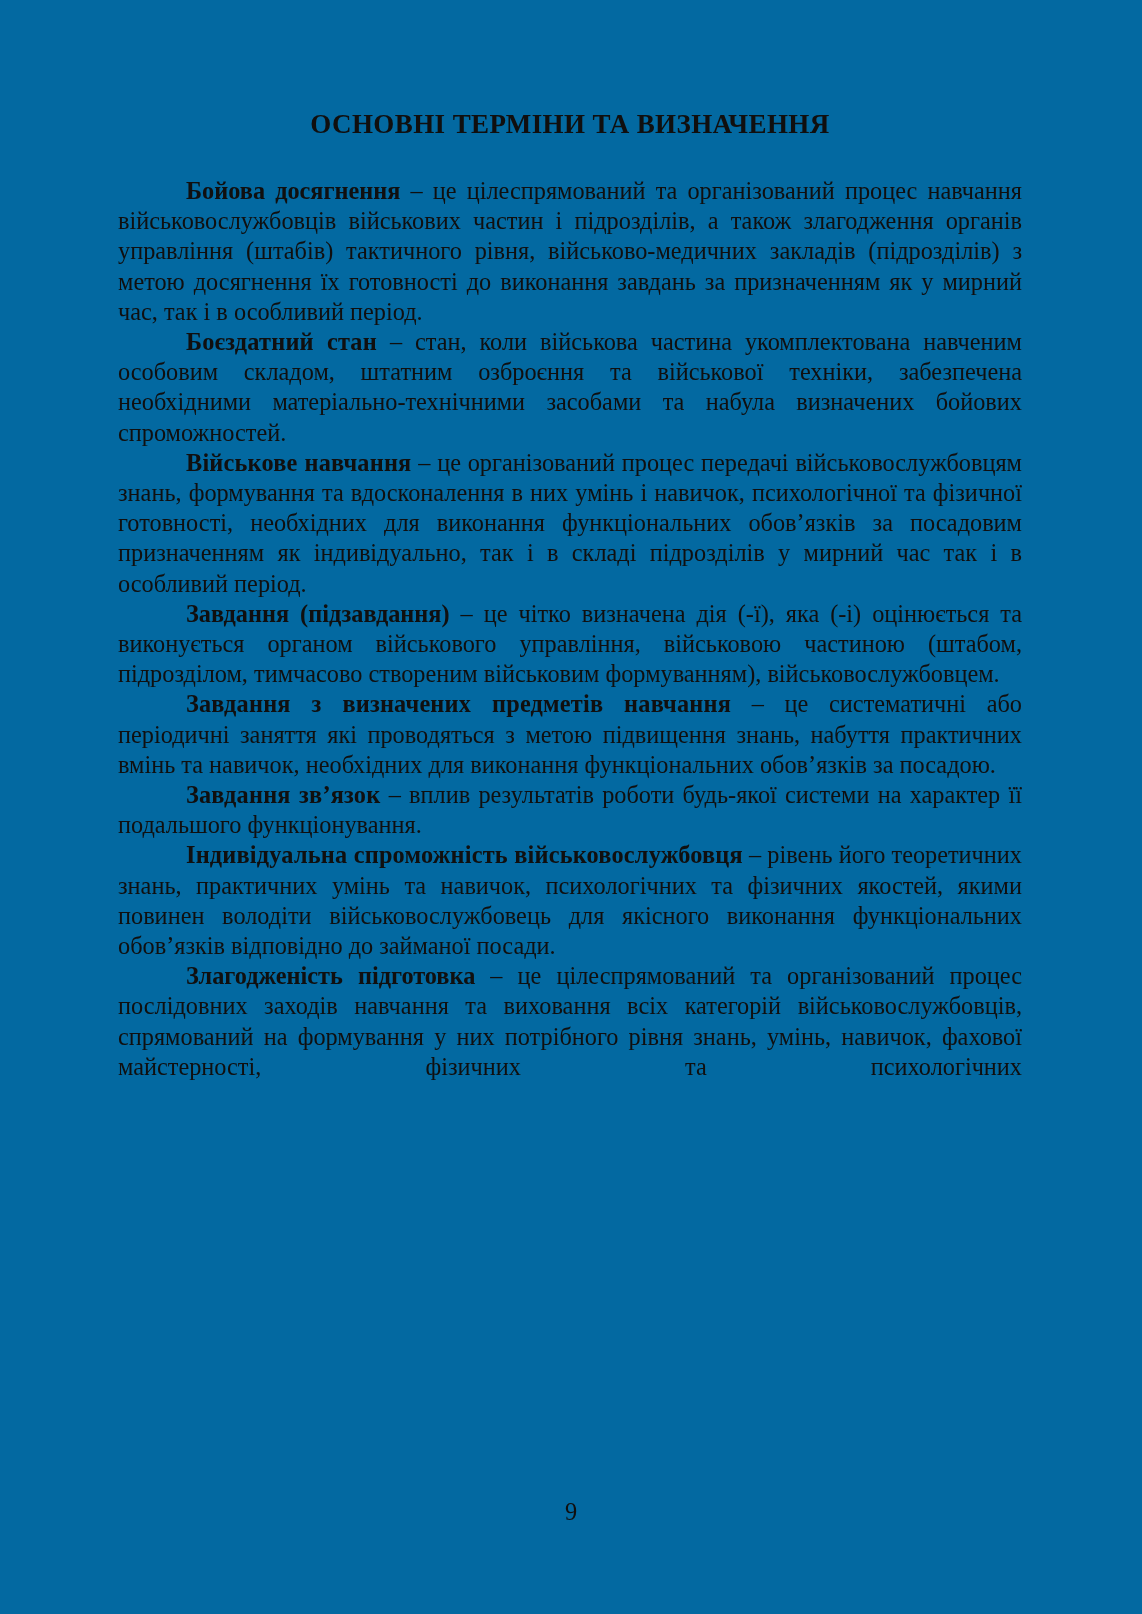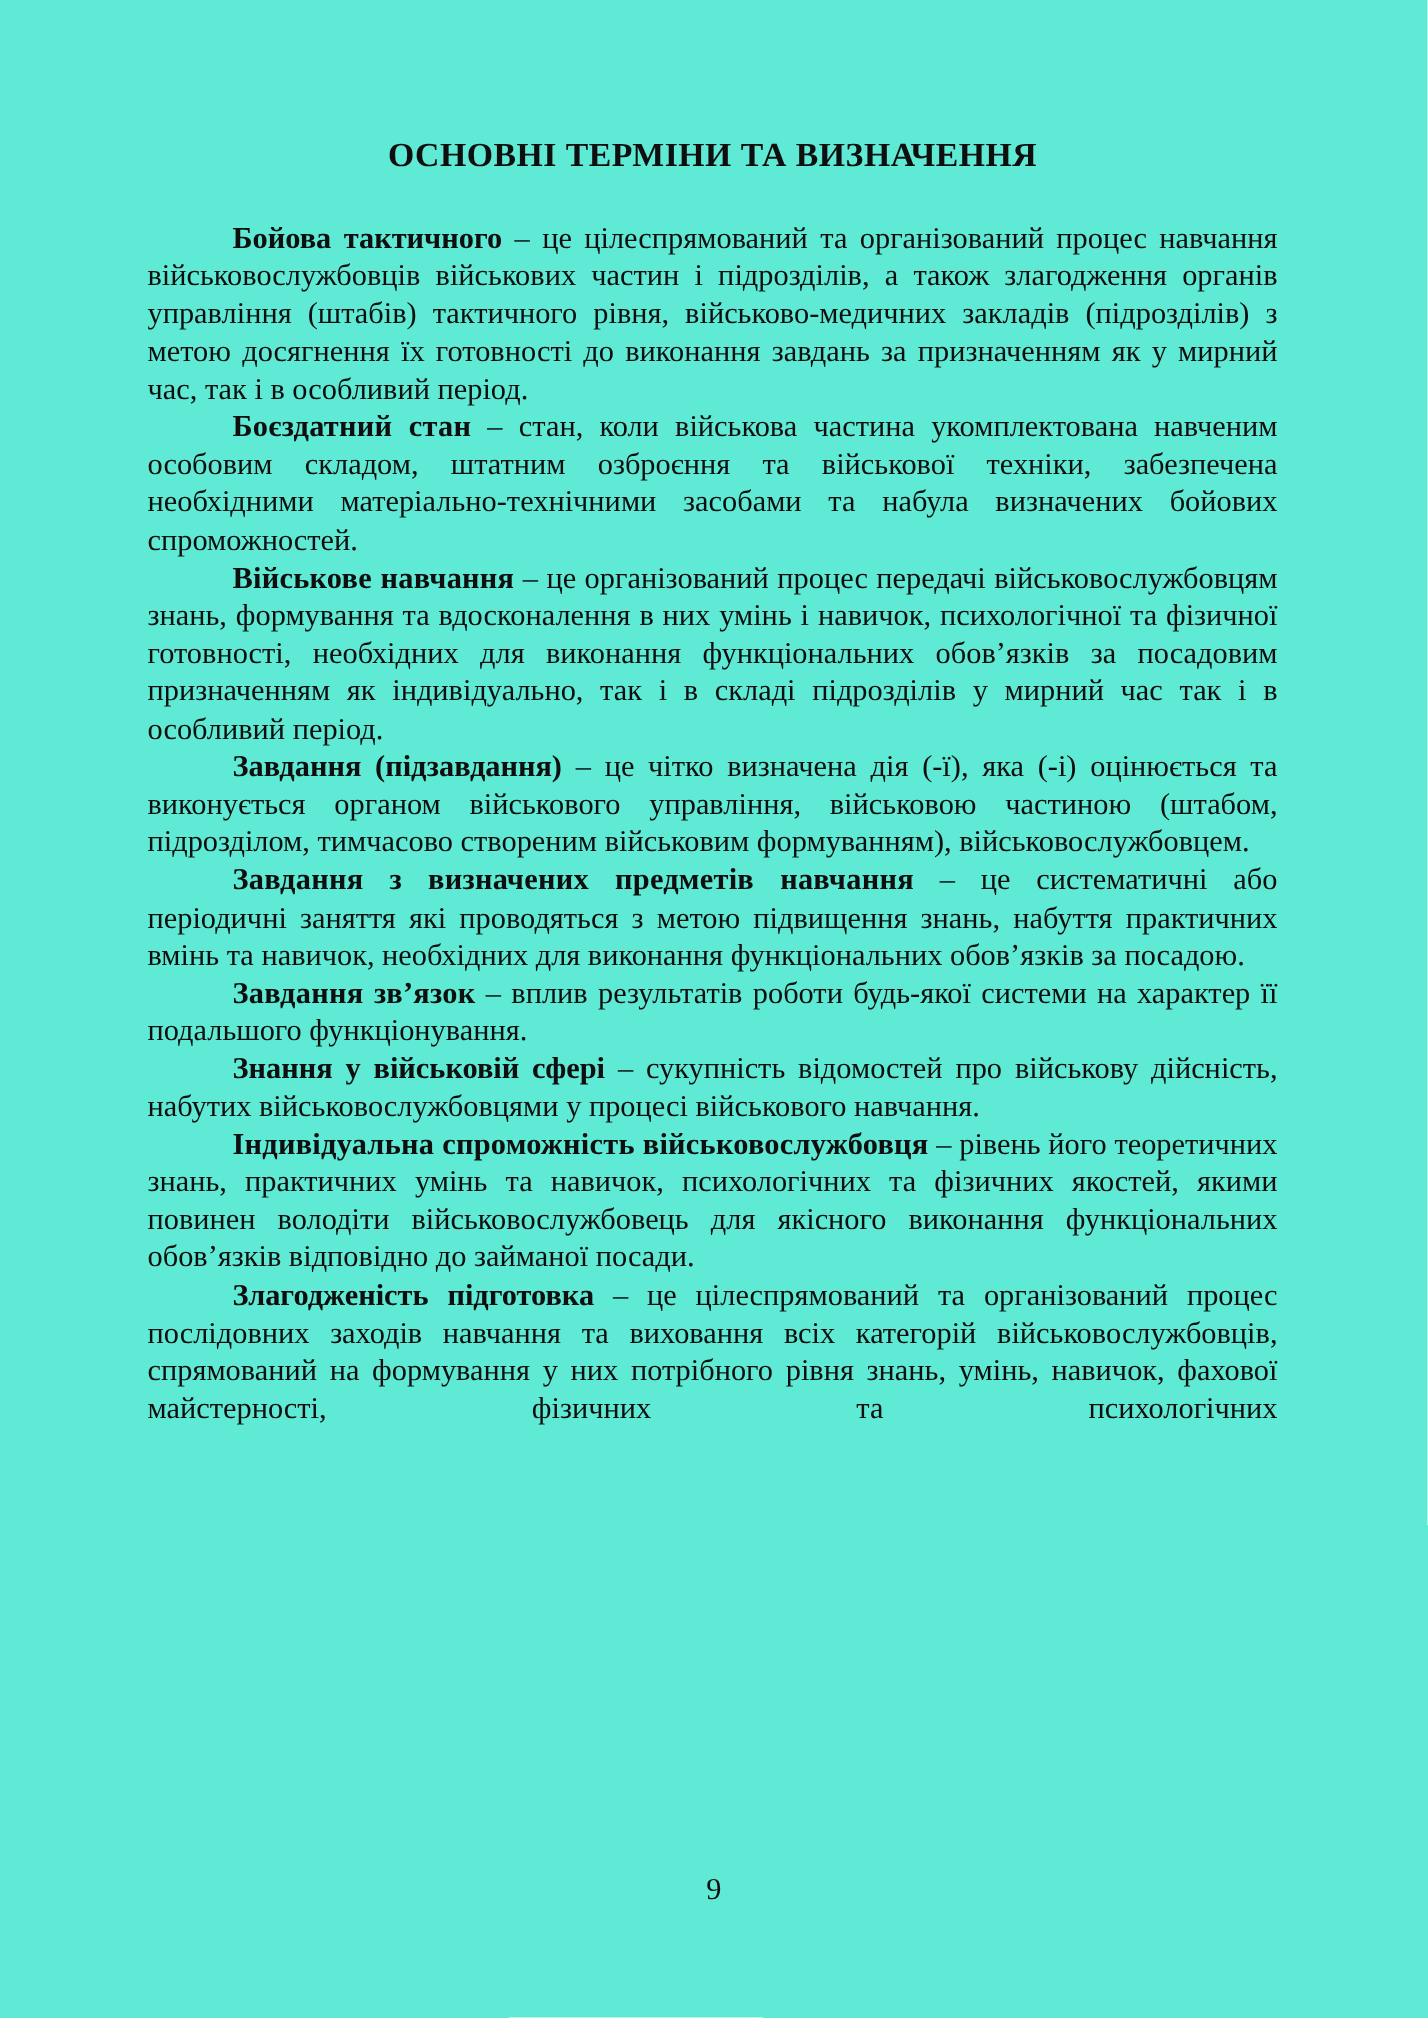--- a/index.html
+++ b/index.html
@@ -6,21 +6,21 @@
   html, body {
     margin: 0;
     padding: 0;
     background: #ffffff;
   }
 
   .page {
     position: relative;
     width: 1142px;
     height: 1614px;
-    background: #5eead4;
+    background: #0369a1;
     margin: 0 auto;
     overflow: hidden;
     font-family: "Liberation Serif", "DejaVu Serif", serif;
     color: #100f0f;
     box-sizing: border-box;
   }
 
   .content-area {
     position: absolute;
     left: 118px;
@@ -82,21 +82,21 @@
 
 <div class="page">
 
   <div class="content-area">
 
     <h1 class="doc-title">ОСНОВНІ ТЕРМІНИ ТА ВИЗНАЧЕННЯ</h1>
 
     <div class="body-block">
 
       <p class="term-paragraph">
-        <span class="term-name">Бойова тактичного</span><span> – це цілеспрямований та організований процес навчання військовослужбовців військових частин і підрозділів, а також злагодження органів управління (штабів) тактичного рівня, військово-медичних закладів (підрозділів) з метою досягнення їх готовності до виконання завдань за призначенням як у мирний час, так і в особливий період.</span>
+        <span class="term-name">Бойова досягнення</span><span> – це цілеспрямований та організований процес навчання військовослужбовців військових частин і підрозділів, а також злагодження органів управління (штабів) тактичного рівня, військово-медичних закладів (підрозділів) з метою досягнення їх готовності до виконання завдань за призначенням як у мирний час, так і в особливий період.</span>
       </p>
 
 
       <p class="term-paragraph">
         <span class="term-name spaced">Боєздатний стан</span><span> – стан, коли військова частина укомплектована навченим особовим складом, штатним озброєння та військової техніки, забезпечена необхідними матеріально-технічними засобами та набула визначених бойових спроможностей.</span>
       </p>
 
       <p class="term-paragraph">
         <span class="term-name spaced">Військове навчання</span><span> – це організований процес передачі військовослужбовцям знань, формування та вдосконалення в них умінь і навичок, психологічної та фізичної готовності, необхідних для виконання функціональних обов’язків за посадовим призначенням як індивідуально, так і в складі підрозділів у мирний час так і в особливий період.</span>
       </p>
@@ -108,23 +108,20 @@
 
       <p class="term-paragraph">
         <span class="term-name spaced">Завдання з визначених предметів навчання</span><span> – це систематичні або періодичні заняття які проводяться з метою підвищення знань, набуття практичних вмінь та навичок, необхідних для виконання функціональних обов’язків за посадою.</span>
       </p>
 
       <p class="term-paragraph">
         <span class="term-name spaced">Завдання зв’язок</span><span> – вплив результатів роботи будь-якої системи на характер її подальшого функціонування.</span>
       </p>
 
 
-      <p class="term-paragraph">
-        <span class="term-name">Знання у військовій сфері</span><span> – сукупність відомостей про військову дійсність, набутих військовослужбовцями у процесі військового навчання.</span>
-      </p>
 
       <p class="term-paragraph">
         <span class="term-name spaced">Індивідуальна спроможність військовослужбовця</span><span> – рівень його теоретичних знань, практичних умінь та навичок, психологічних та фізичних якостей, якими повинен володіти військовослужбовець для якісного виконання функціональних обов’язків відповідно до займаної посади.</span>
       </p>
 
       <p class="term-paragraph last-open">
         <span class="term-name">Злагодженість підготовка</span><span> – це цілеспрямований та організований процес послідовних заходів навчання та виховання всіх категорій військовослужбовців, спрямований на формування у них потрібного рівня знань, умінь, навичок, фахової майстерності, фізичних та психологічних</span>
       </p>
 
     </div>

